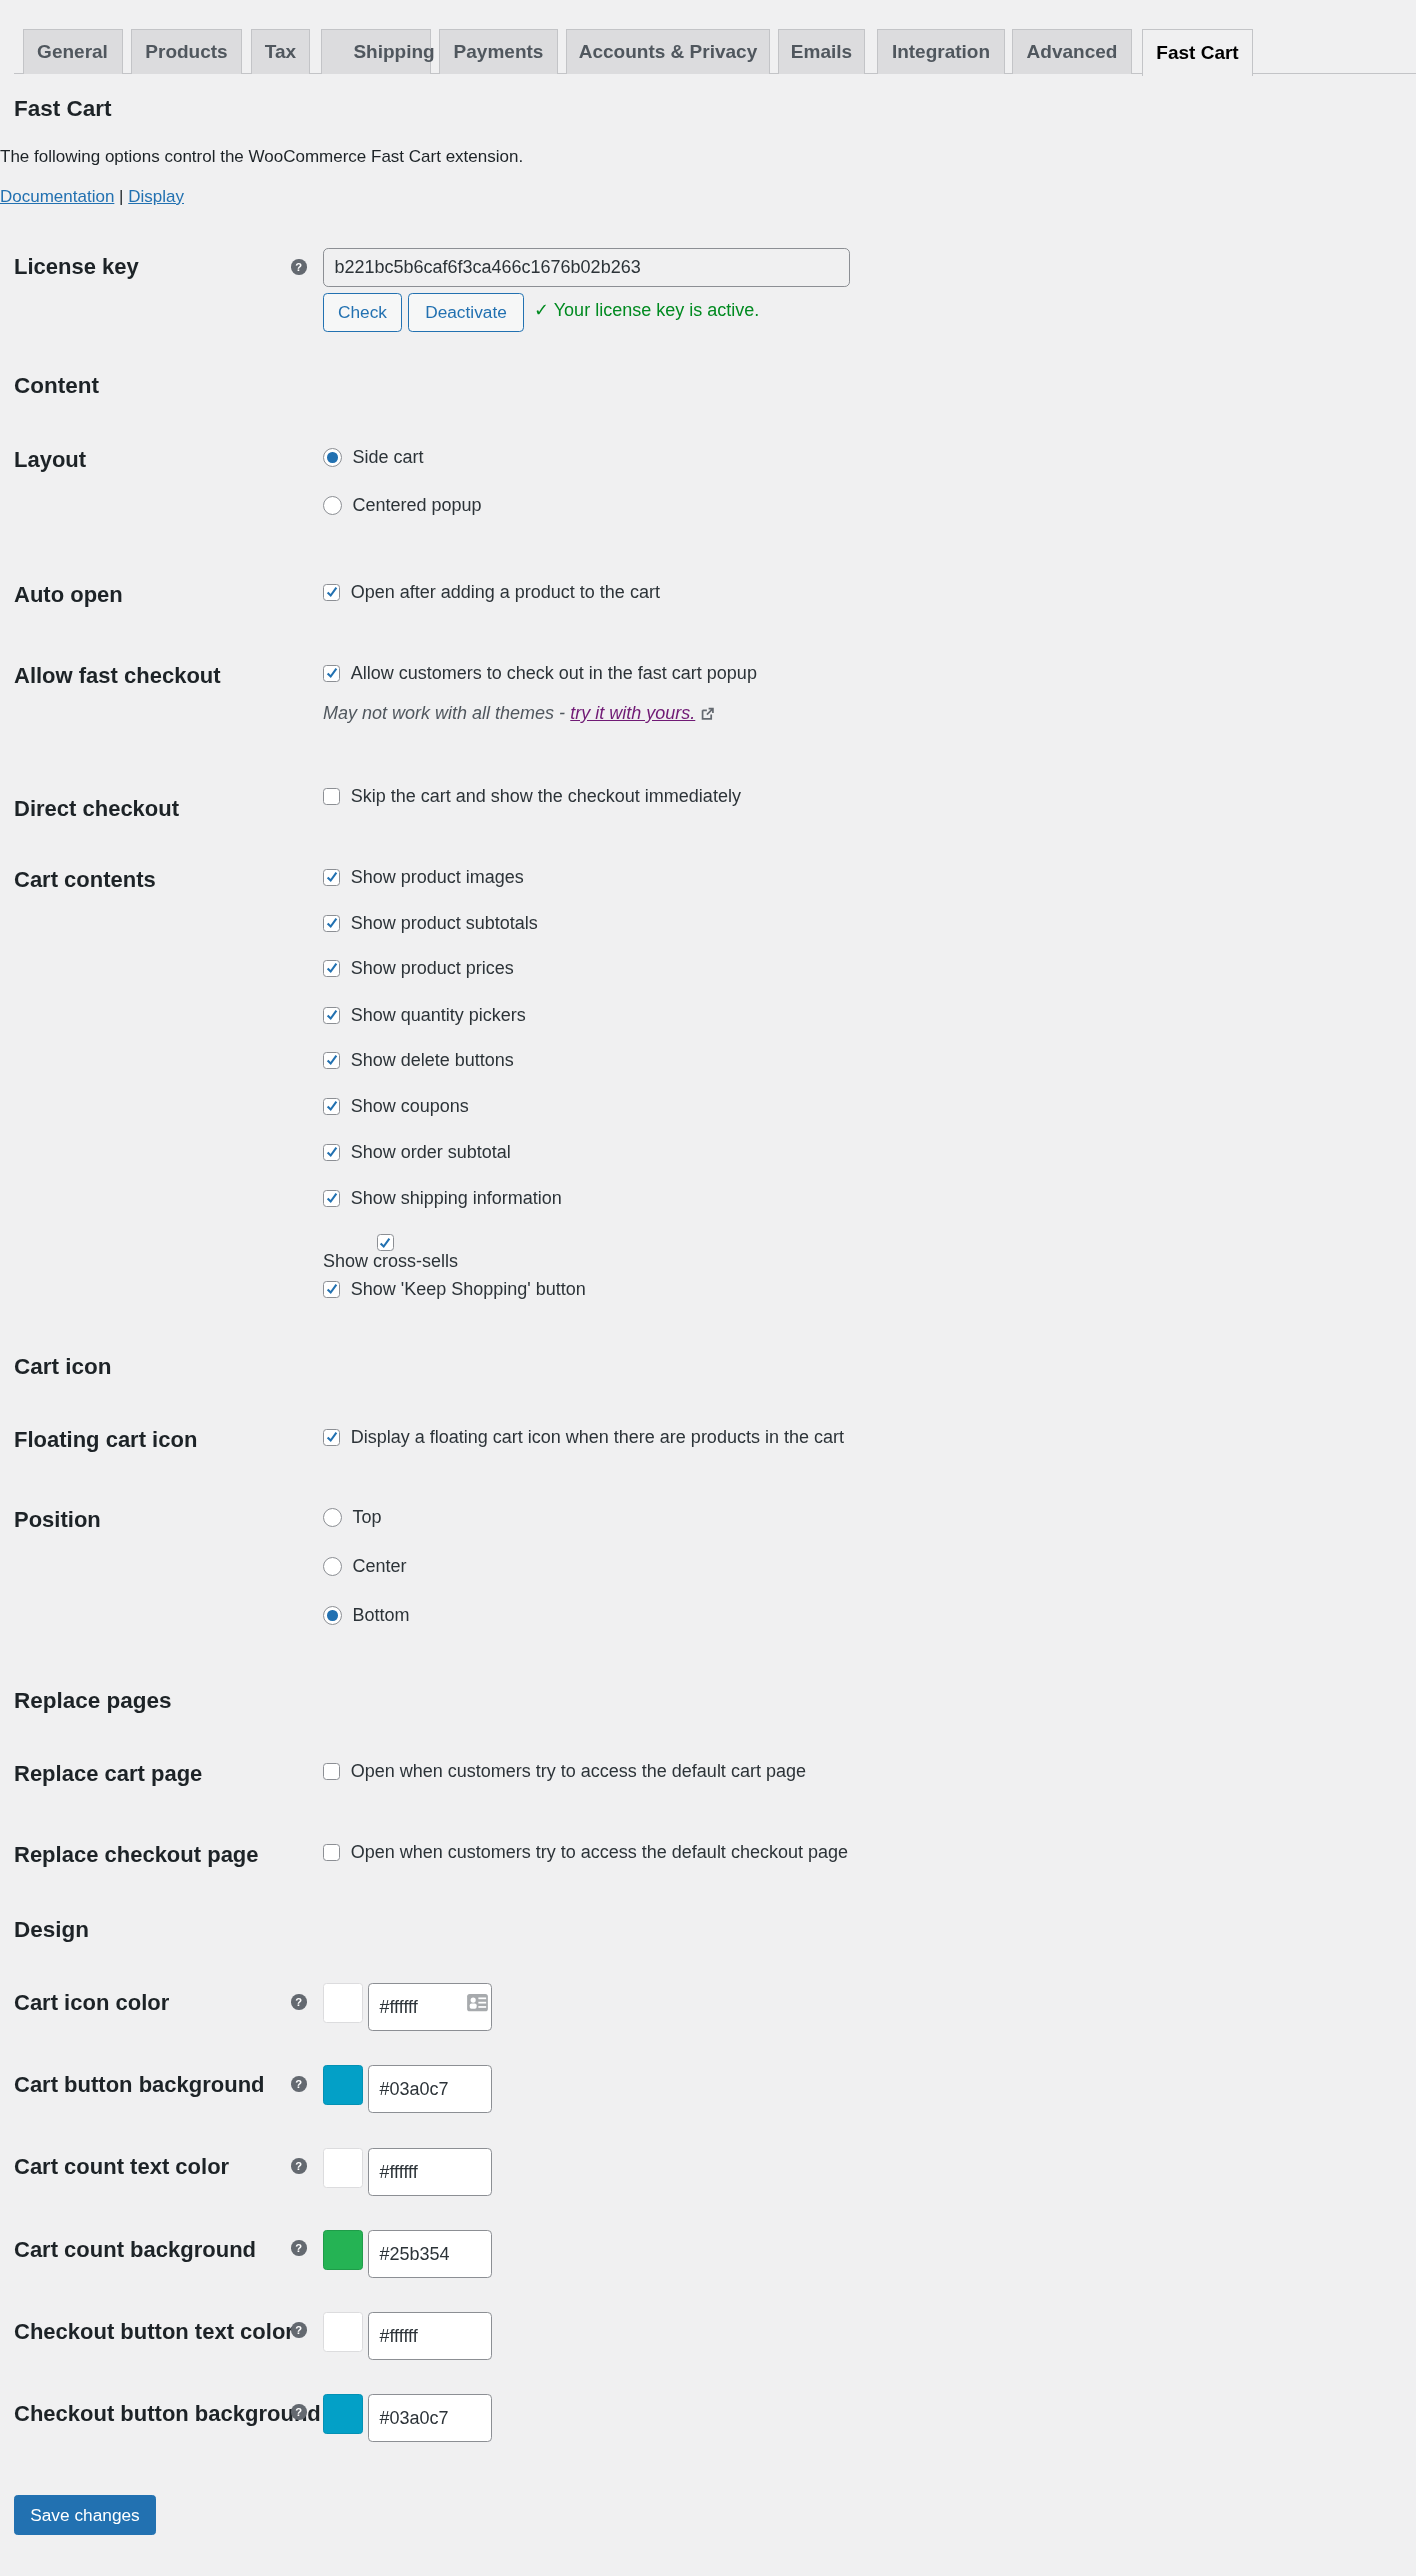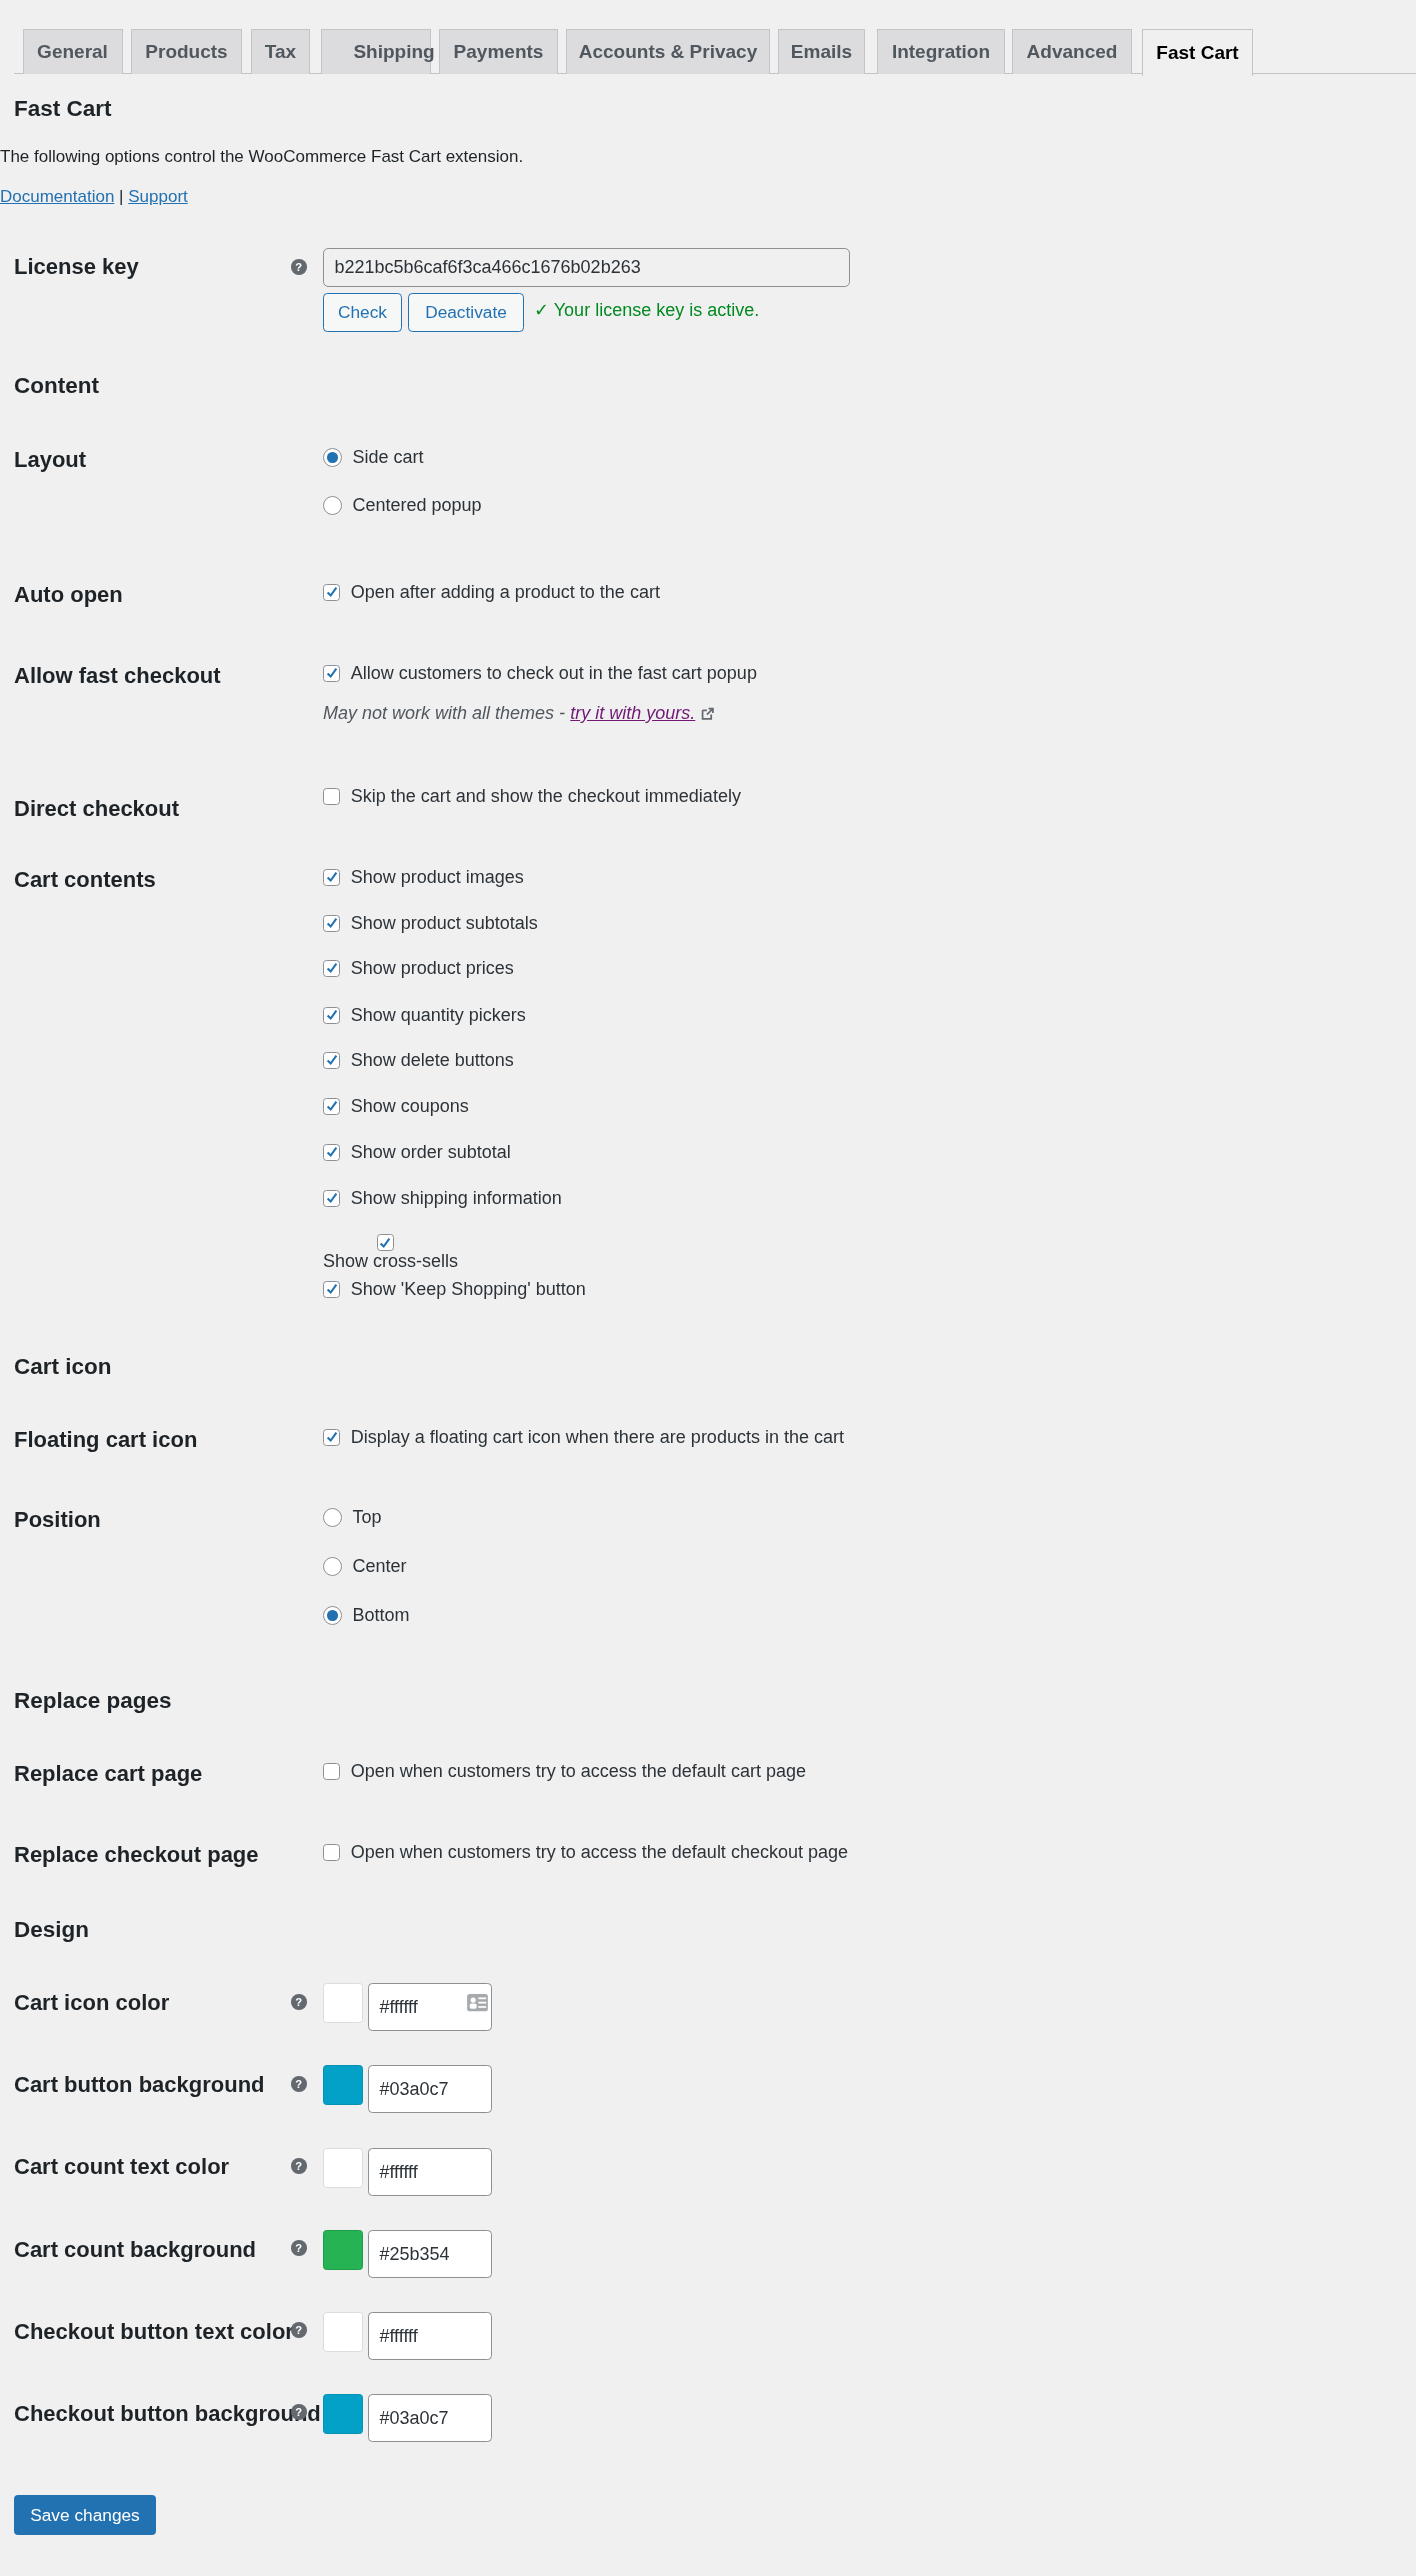--- a/index.html
+++ b/index.html
@@ -95,21 +95,21 @@
 <div class="tab" style="left:778px;width:87px;">Emails</div>
 <div class="tab" style="left:877px;width:128px;">Integration</div>
 <div class="tab" style="left:1012px;width:120px;">Advanced</div>
 <div class="tab active" style="left:1142px;width:111px;">Fast Cart</div>
 
 <h2 class="sec" style="top:96px;">Fast Cart</h2>
 <div class="desc" style="top:147px;">The following options control the WooCommerce Fast Cart extension.</div>
 <div class="desc" style="top:187px;">
   <a class="link">Documentation</a>
   <span>|</span>
-  <a class="link">Support</a>
+  <a class="link">Display</a>
 </div>
 
 <div class="label" style="top:254px;">License key</div>
 <div class="help" style="top:259px;">?</div>
 <input class="license-input" type="text" value="b221bc5b6caf6f3ca466c1676b02b263" style="">
 <div class="btn-sec" style="left:323px;width:79px;">Check</div>
 <div class="btn-sec" style="left:408px;width:116px;">Deactivate</div>
 <div class="status-ok">✓ Your license key is active.</div>
 
 <h2 class="sec" style="top:373px;">Content</h2>

